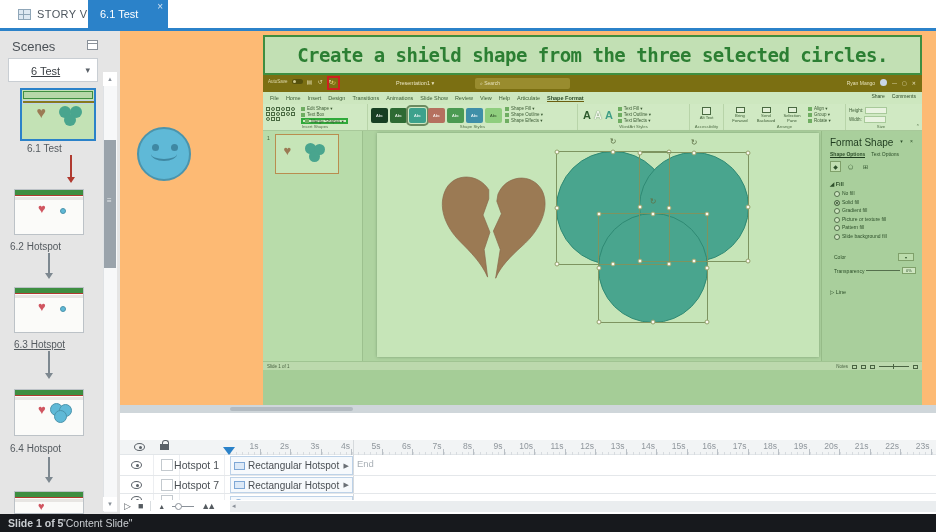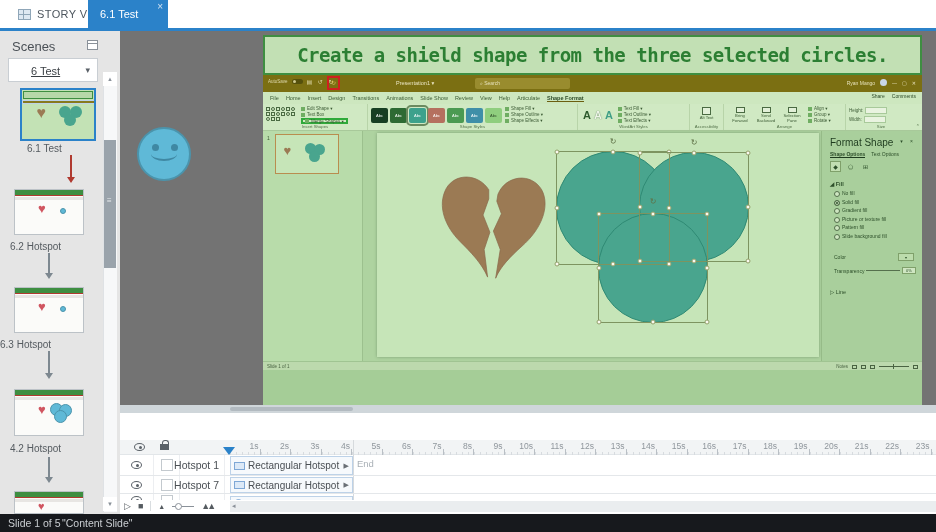--- a/index.html
+++ b/index.html
@@ -45,21 +45,21 @@
   .mg .bar{position:absolute;top:10px;left:0;right:0;height:4px;background:#877a1e;}
   .mg .heart{position:absolute;left:20%;top:28%;font-size:16px;color:#9b7a54;}
   .mw{background:#fbfbf9;}
   .mw .strip{position:absolute;top:0;left:0;right:0;height:6px;background:#3e8e41;border-bottom:1px solid #b03a30;}
   .mw .tb{position:absolute;top:7px;left:0;right:0;height:3px;background:#e8e6e3;}
   .mw .heart{position:absolute;left:34%;top:26%;font-size:13px;color:#d05560;}
   .bluedot{position:absolute;border-radius:50%;background:#5fb9d7;border:1px solid #4b94ac;}
   .tealc{position:absolute;border-radius:50%;background:#49a58e;}
 
   
-  .canvas{position:absolute;left:120px;top:31px;width:816px;height:405px;background:#737373;overflow:hidden;}
+  .canvas{position:absolute;left:120px;top:31px;width:816px;height:405px;background:#fdba74;overflow:hidden;}
   .smiley{position:absolute;left:17px;top:96px;width:54px;height:54px;border-radius:50%;background:#5fb9d7;border:2px solid #4b94ac;}
   .smiley .e{position:absolute;top:15px;width:7px;height:7px;border-radius:50%;background:#3f88a3;}
   .smiley .m{position:absolute;left:12px;top:18px;width:26px;height:14px;border-radius:50%;border-bottom:2.5px solid #3f88a3;}
   .stage{position:absolute;left:143px;top:4px;width:659px;height:372px;background:#a5cd97;border-bottom:2px solid #f2f5ef;}
   .slide-title{position:absolute;left:0;top:0;width:659px;height:40px;background:#c2e0b4;border:2px solid #3e8e41;display:flex;align-items:center;justify-content:center;}
   .slide-title .txt{font-family:"DejaVu Sans Mono",monospace;font-weight:bold;font-size:19px;letter-spacing:-0.5px;color:#2c7f33;white-space:nowrap;}
 
   
   .ppt{position:absolute;left:0;top:40px;width:659px;height:295px;background:#cfe9c2;overflow:hidden;font-family:"Liberation Sans",sans-serif;}
   .ppt-titlebar{position:absolute;left:0;top:0;width:659px;height:17px;background:#7b6f12;color:#ded9ad;}
@@ -171,21 +171,21 @@
   .tl-ctrl{position:absolute;left:0;top:95px;width:816px;height:14px;background:#fff;}
   .ctrl-icons{position:absolute;left:4px;top:1px;display:flex;align-items:center;gap:7px;color:#555b60;}
   .ctrl-icons .sep{width:1px;height:10px;background:#d9dde0;}
   .zslider{width:22px;height:1px;background:#8a9199;position:relative;}
   .zslider:after{content:"";position:absolute;left:3px;top:-2.5px;width:5px;height:5px;border-radius:50%;border:1px solid #8a9199;background:#fff;}
   .hscroll{position:absolute;left:110px;top:1px;right:0;height:11px;background:#eaedef;}
   .hscroll .larr{position:absolute;left:2px;top:1px;font-size:7px;color:#8a9199;}
 
   
   .statusbar{position:absolute;left:0;top:514px;width:936px;height:18px;background:#17191d;color:#c9cdd1;font-size:10.5px;}
-  .statusbar .s1{position:absolute;left:8px;top:3px;}
+  .statusbar .s1{position:absolute;left:8px;top:3px;font-weight:bold;}
   .statusbar .s2{position:absolute;left:62px;top:3px;}
 </style>
 </head>
 <body>
 
 <div class="tabbar">
   <div class="tab-story">
     <span class="grid-ic"></span>
     <span class="lbl">STORY VIEW</span>
   </div>
@@ -228,34 +228,34 @@
   <div class="arrow" style="left:48px;top:222px;height:24px;"></div>
 
   <div class="thumb" style="left:14px;top:256px;width:70px;height:46px;">
     <div class="mini mw">
       <div class="strip"></div>
         <div class="tb"></div>
       <span class="heart">♥</span>
       <span class="bluedot" style="left:66%;top:42%;width:6px;height:6px;"></span>
     </div>
   </div>
-  <div class="th-label" style="left:0;top:308px;">6.3 Hotspot</div>
+  <div class="th-label" style="left:14px;top:308px;text-decoration:underline;">6.3 Hotspot</div>
   <div class="arrow" style="left:48px;top:320px;height:26px;"></div>
 
   <div class="thumb" style="left:14px;top:358px;width:70px;height:47px;">
     <div class="mini mw">
       <div class="strip"></div>
         <div class="tb"></div>
       <span class="heart">♥</span>
       <span class="bluedot" style="left:52%;top:28%;width:13px;height:13px;"></span>
       <span class="bluedot" style="left:64%;top:30%;width:13px;height:13px;"></span>
       <span class="bluedot" style="left:58%;top:44%;width:13px;height:13px;"></span>
     </div>
   </div>
-  <div class="th-label" style="left:10px;top:412px;">4.2 Hotspot</div>
+  <div class="th-label" style="left:10px;top:412px;">6.4 Hotspot</div>
   <div class="arrow" style="left:48px;top:426px;height:24px;"></div>
 
   <div class="thumb" style="left:14px;top:460px;width:70px;height:23px;">
     <div class="mini mw">
       <div class="strip"></div>
         <div class="tb"></div>
       <span class="heart" style="font-size:11px;top:40%;">♥</span>
     </div>
   </div>
 

